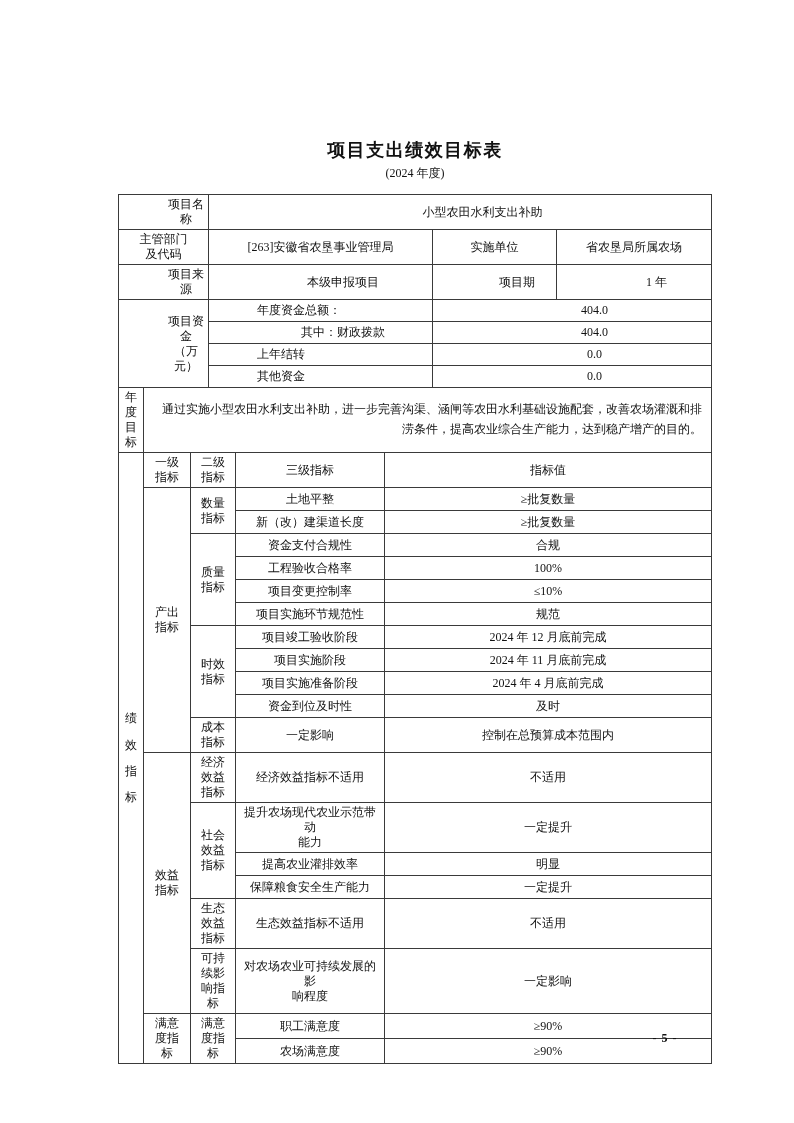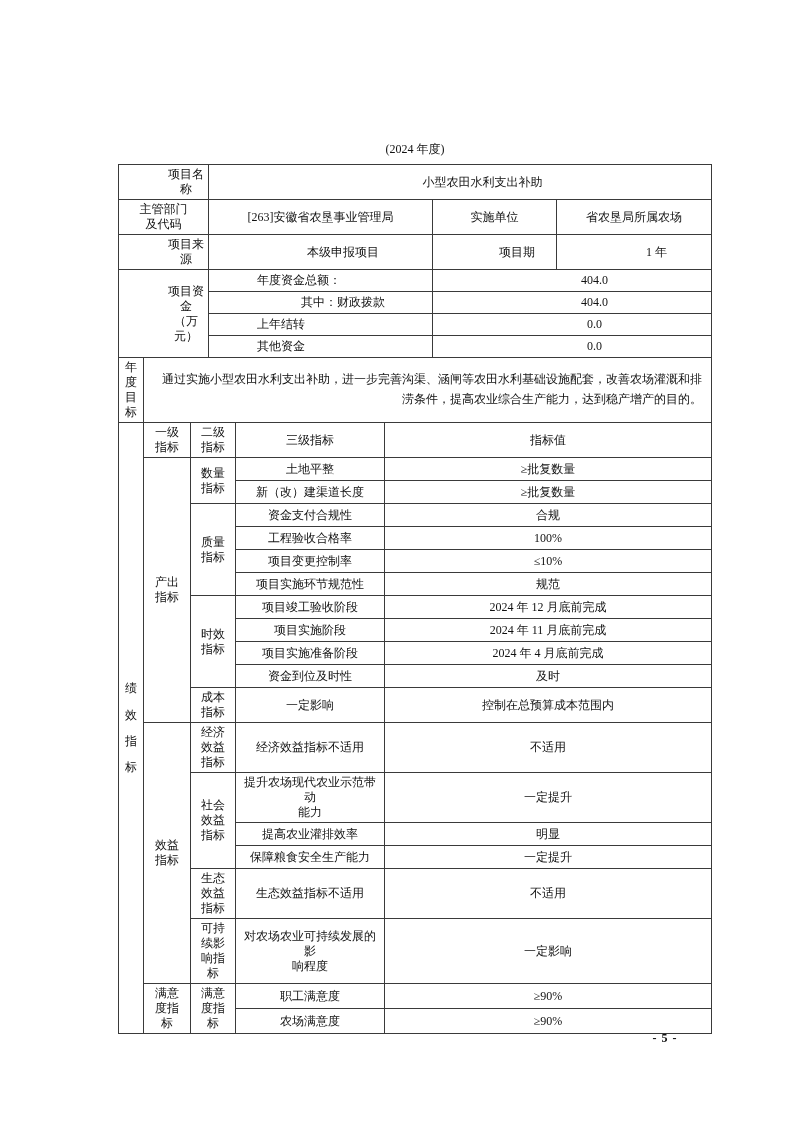--- a/index.html
+++ b/index.html
@@ -18,21 +18,21 @@
     text-align: center;
     font-size: 18px;
     font-weight: bold;
     letter-spacing: 1.5px;
     color: #111;
   }
   .doc-subtitle {
     text-align: center;
     font-size: 12px;
     margin-top: 3px;
-    margin-bottom: 6px;
+    margin-bottom: 12px;
     color: #111;
   }
 
   table {
     border-collapse: collapse;
     table-layout: fixed;
     width: 593px;
   }
   table.lower { margin-top: -1px; }
   td {
@@ -82,20 +82,21 @@
     letter-spacing: 1px;
     color: #111;
   }
 </style>
 </head>
 <body>
 
 <div class="page">
   <div class="content">
 
+    <div class="doc-title">项目支出绩效目标表</div>
     <div class="doc-subtitle">(2024 年度)</div>
 
     <table class="upper">
       <colgroup>
           <col style="width:90px">
           <col style="width:224px">
           <col style="width:124px">
           <col style="width:155px">
         </colgroup>
       <tbody>

